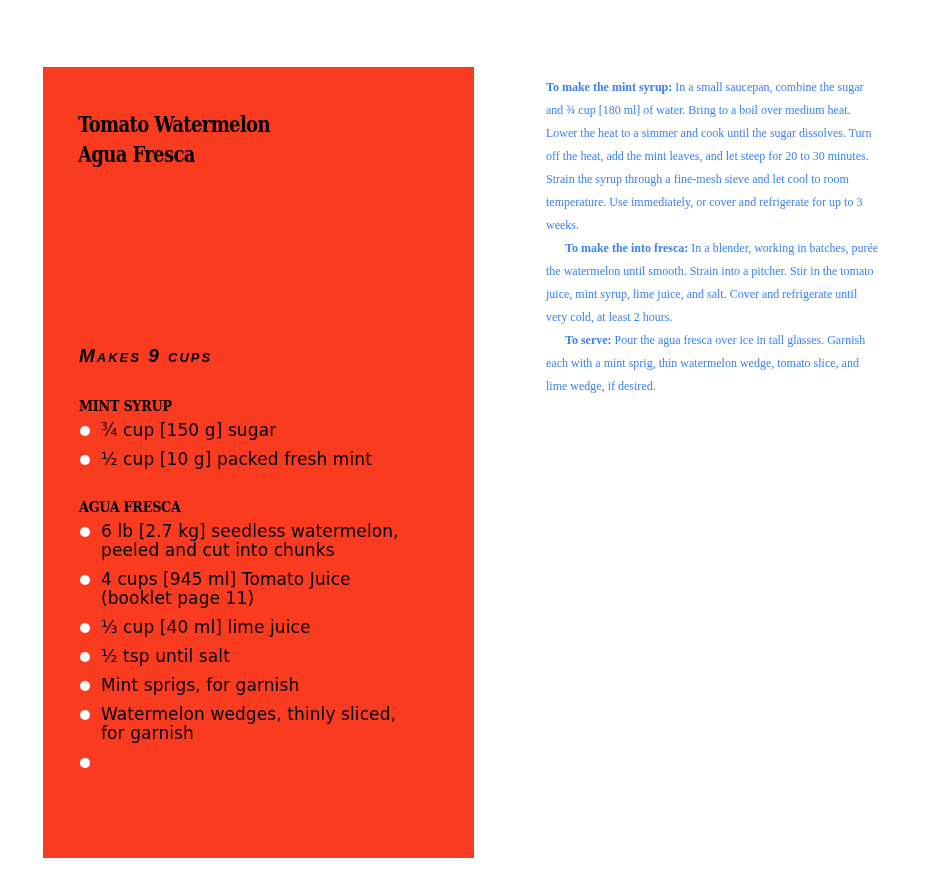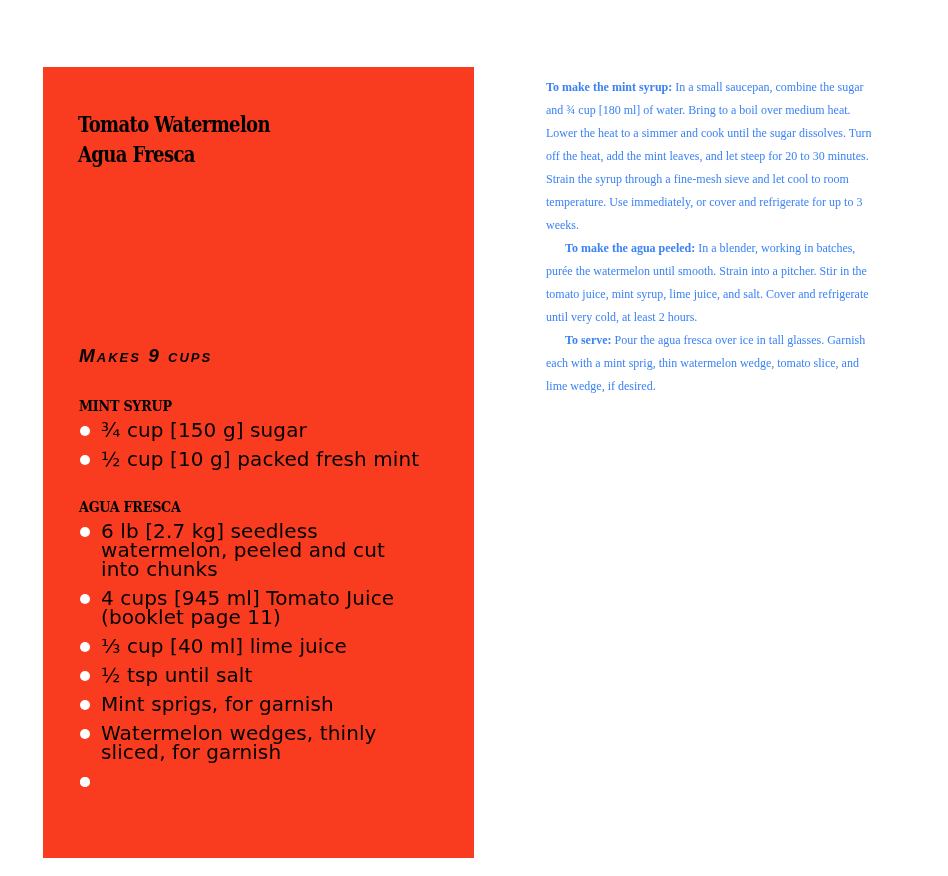--- a/index.html
+++ b/index.html
@@ -23,21 +23,21 @@
     font-size: 19px; letter-spacing: 2px; font-variant: small-caps;
   }
   .group { position: absolute; left: 36px; width: 380px; }
   .group-title {
     font-family: "DejaVu Serif", serif; font-weight: bold; font-size: 15px;
     letter-spacing: -0.3px; transform: scaleX(0.85); transform-origin: left top;
     margin: 0 0 6px 0; white-space: nowrap;
   }
   .items { list-style: none; margin: 0; padding: 0; }
   .items li {
-    position: relative; padding-left: 22px; font-size: 20px; line-height: 19px;
+    position: relative; padding-left: 22px; font-size: 17px; line-height: 19px;
     margin-bottom: 10px; font-family: "DejaVu Sans", sans-serif; letter-spacing: 0.1px;
   }
   .items li .bullet {
     position: absolute; left: 1px; top: 5px; width: 10px; height: 10px; border-radius: 50%;
     background: #ffffff;
   }
   .method {
     position: absolute; left: 546px; top: 76px; width: 335px; color: #3b82f6;
     font-family: Liberation Serif, serif; font-size: 12px; line-height: 23px;
   }
@@ -74,15 +74,15 @@
       <li><span class="bullet"></span><span>Mint sprigs, for garnish</span></li>
       <li><span class="bullet"></span><span>Watermelon wedges, thinly sliced, for garnish</span></li>
       <li><span class="bullet"></span></li>
       <li><span class="bullet"></span></li>
     </ul>
   </div>
 </div>
 
 <div class="method">
   <p><b>To make the mint syrup:</b><span> In a small saucepan, combine the sugar and ¾ cup [180 ml] of water. Bring to a boil over medium heat. Lower the heat to a simmer and cook until the sugar dissolves. Turn off the heat, add the mint leaves, and let steep for 20 to 30 minutes. Strain the syrup through a fine-mesh sieve and let cool to room temperature. Use immediately, or cover and refrigerate for up to 3 weeks.</span></p>
-  <p class="indent"><b>To make the agua peeled:</b><span> In a blender, working in batches, purée the watermelon until smooth. Strain into a pitcher. Stir in the tomato juice, mint syrup, lime juice, and salt. Cover and refrigerate until very cold, at least 2 hours.</span></p>
+  <p class="indent"><b>To make the into fresca:</b><span> In a blender, working in batches, purée the watermelon until smooth. Strain into a pitcher. Stir in the tomato juice, mint syrup, lime juice, and salt. Cover and refrigerate until very cold, at least 2 hours.</span></p>
   <p class="indent"><b>To serve:</b><span> Pour the agua fresca over ice in tall glasses. Garnish each with a mint sprig, thin watermelon wedge, tomato slice, and lime wedge, if desired.</span></p>
 </div>
 
 </body></html>

